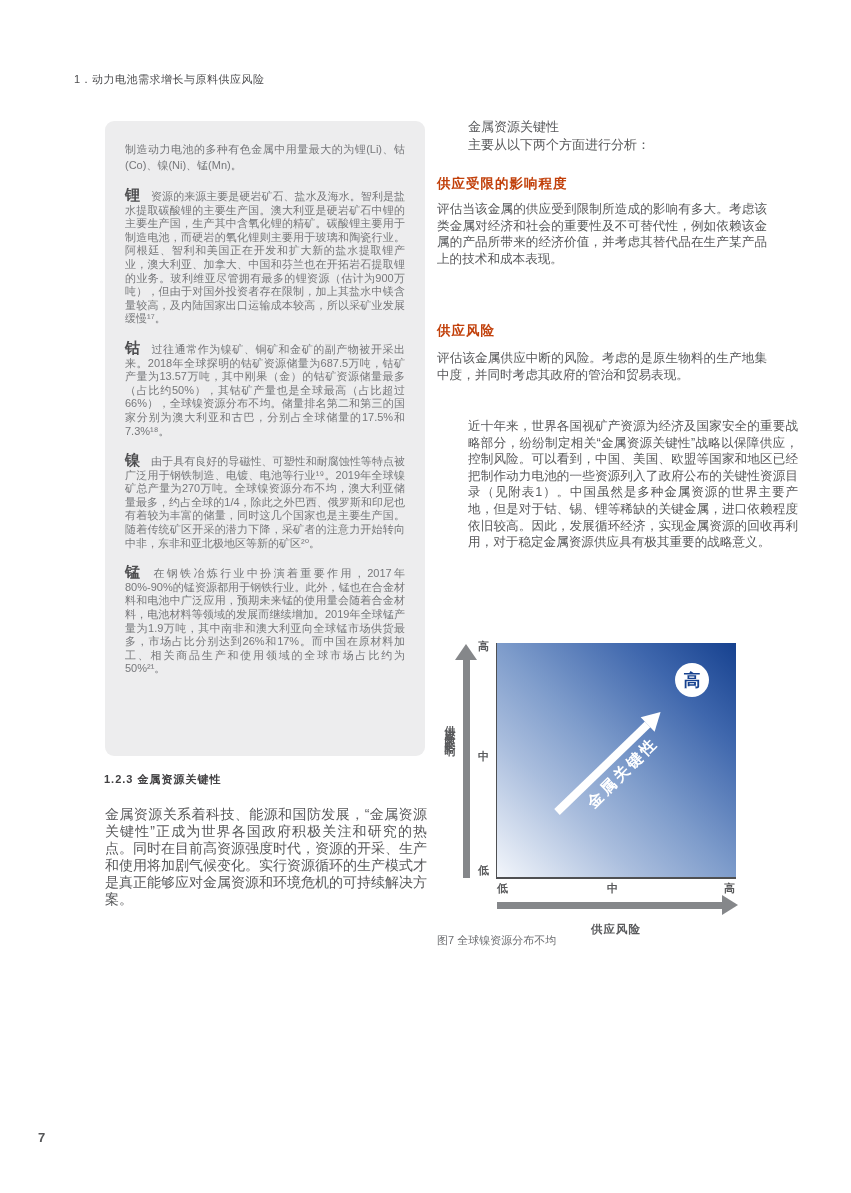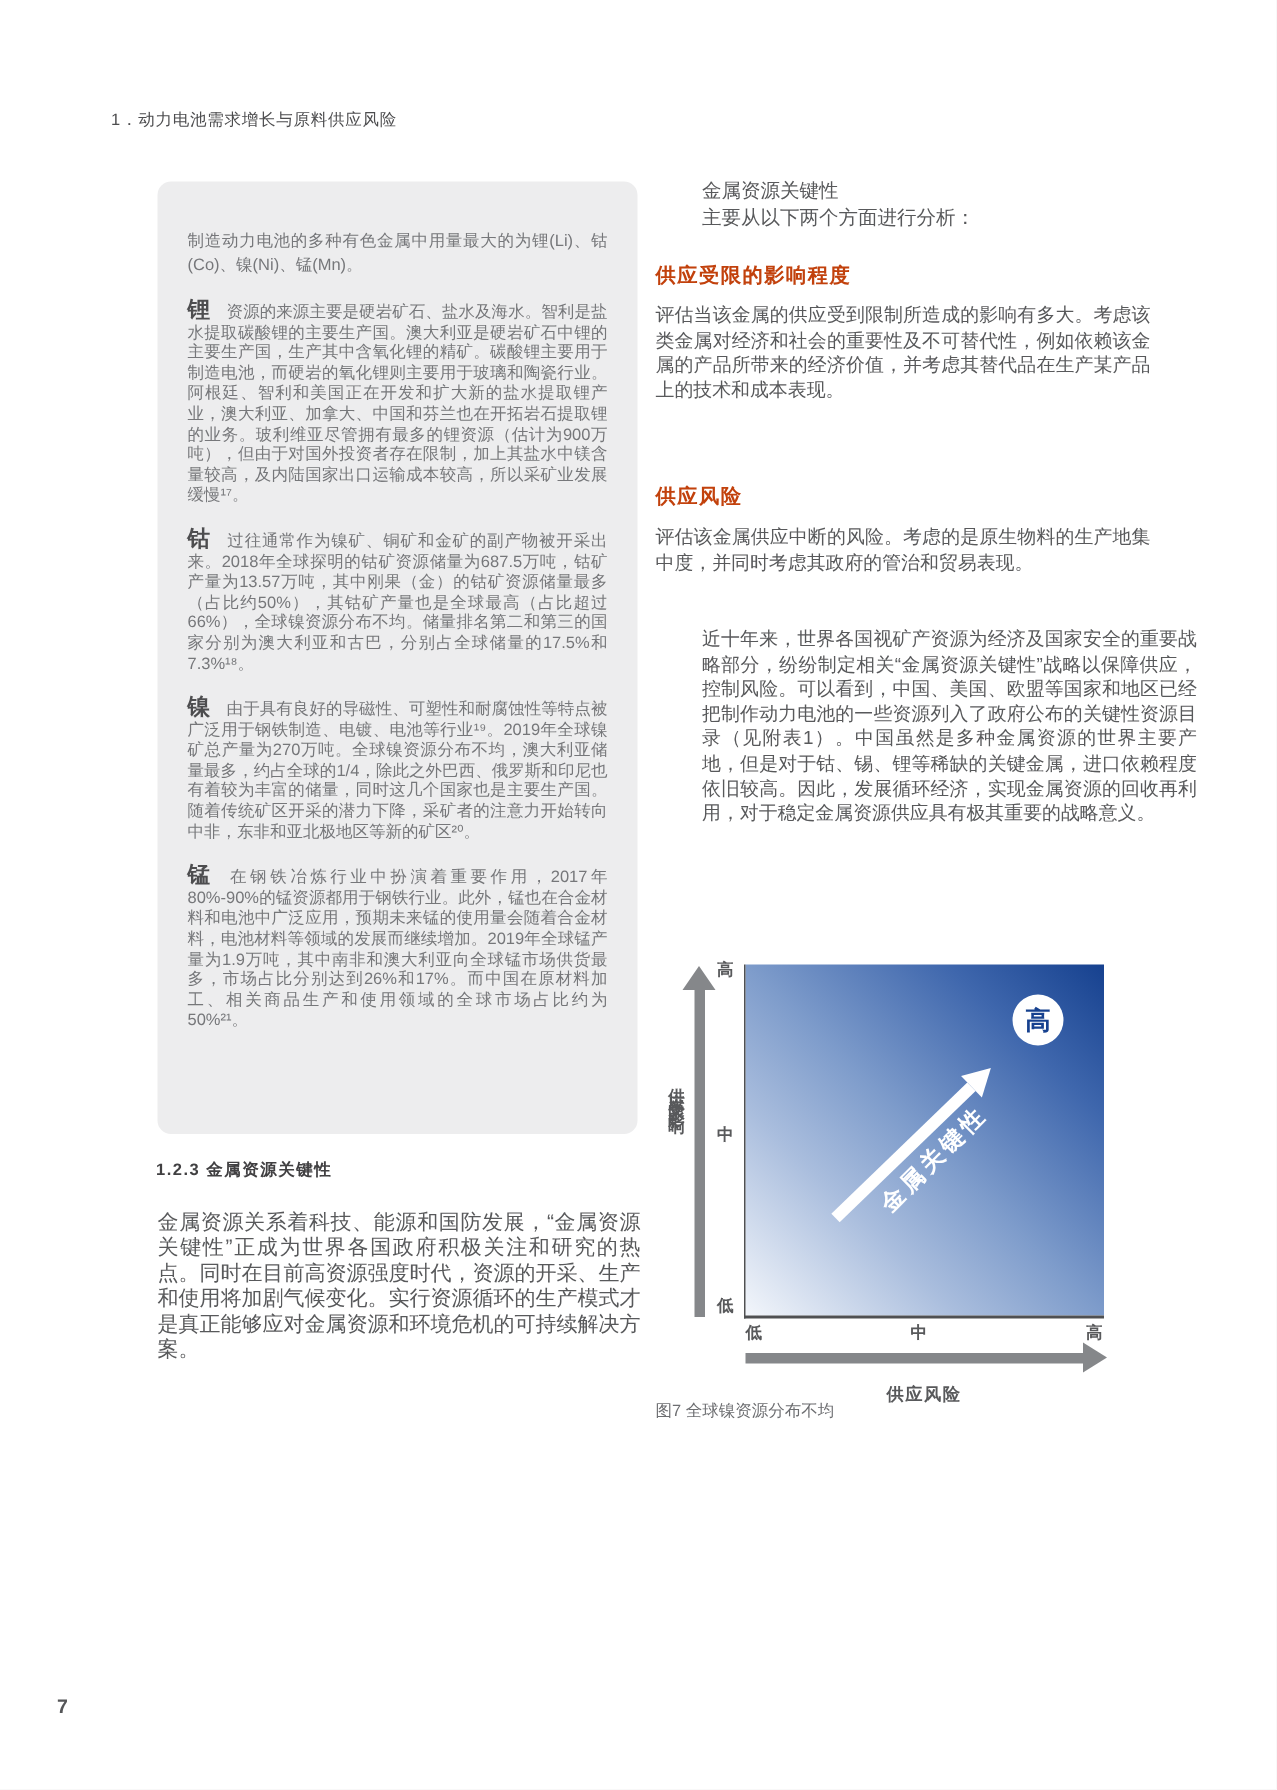--- a/index.html
+++ b/index.html
@@ -14,21 +14,21 @@
     overflow:hidden;
   }
   .running-header{
     position:absolute;left:74px;top:72px;
     font-size:11px;font-weight:normal;color:#4d4d4f;letter-spacing:0.5px;
   }
   
   .infobox{
     position:absolute;left:105px;top:121px;width:320px;height:635px;
     background:#ededee;border-radius:9px;
-    padding:33px 20px;box-sizing:border-box;
+    padding:21px 20px;box-sizing:border-box;
     color:#76777a;font-size:11px;line-height:13.6px;text-align:justify;
   }
   .infobox .intro{line-height:15.5px;}
   .metal-para{margin-top:15px;}
   .metal-symbol{
     font-size:15px;font-weight:bold;color:#4d4d4f;
     margin-right:11px;line-height:13px;
   }
   .section-heading{
     position:absolute;left:104px;top:772px;
@@ -50,21 +50,21 @@
   .subheading{
     position:absolute;left:437px;
     font-size:13.5px;font-weight:bold;color:#c2410c;letter-spacing:1px;
   }
   .subheading.h1{top:175px;}
   .subheading.h2{top:322px;}
   .right-para{
     position:absolute;left:437px;width:330px;
     font-size:12.6px;line-height:16.6px;text-align:justify;color:#58595b;
   }
-  .right-para.p1{top:202px;}
+  .right-para.p1{top:202px;font-family:Liberation Mono, monospace;}
   .right-para.p2{top:350px;}
   .right-para.p3{top:418px;margin-left:31px;}
   
   .plot-area{
     position:absolute;left:496px;top:643px;width:239px;height:234px;
     background:linear-gradient(to top right,#f3f6fb 0%,#a9bddd 30%,#7e9ccb 50%,#3f67ad 78%,#16418f 100%);
     border-left:1px solid #4f5052;
     border-bottom:2px solid #4f5052;
   }
   .y-arrow-shaft{

